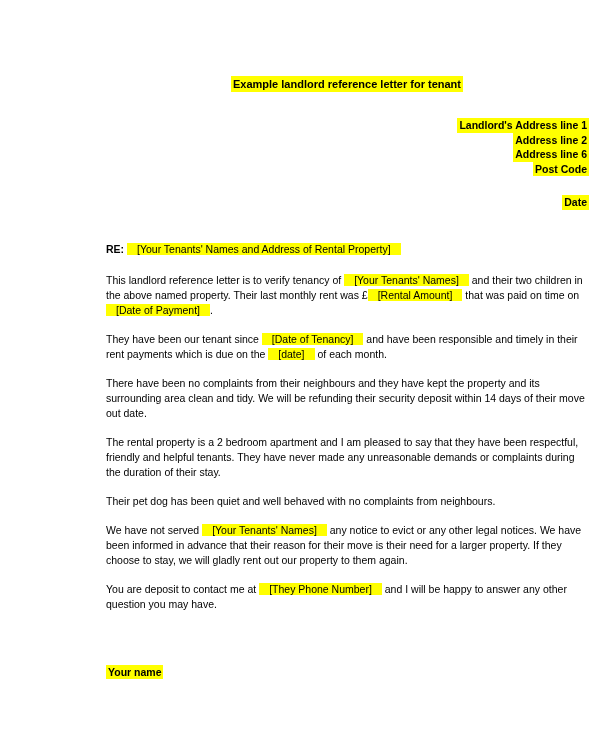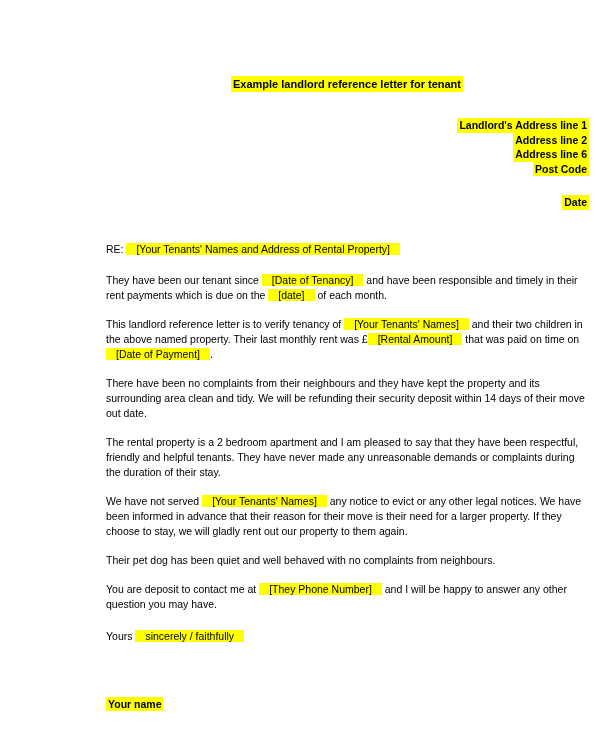--- a/index.html
+++ b/index.html
@@ -72,21 +72,21 @@
     text-align: left;
   }
   .para.salutation {
     margin-bottom: 15px;
   }
   .para.re-line {
     font-weight: normal;
     margin-bottom: 16px;
   }
   .re-label {
-    font-weight: normal;
+    font-weight: bold;
   }
   .para .hl {
     padding: 0 10px;
   }
   .closing {
     margin-top: 17px;
     margin-bottom: 0;
   }
   .signature-name {
     margin-top: 53px;
@@ -119,32 +119,29 @@
   </div>
 
   <div class="body-area">
 
 
     <p class="para re-line">
       <span class="re-label">RE: </span><span class="hl">[Your Tenants' Names and Address of Rental Property]</span>
     </p>
 
     <div id="paragraphs">
+        <p class="para"><span>This landlord reference letter is to verify tenancy of </span><span class="hl">[Your Tenants' Names]</span><span> and their two children in the above named property.  Their last monthly rent was £</span><span class="hl">[Rental Amount]</span><span> that was paid on time on </span><span class="hl">[Date of Payment]</span><span>.</span></p>
         <p class="para"><span>They have been our tenant since </span><span class="hl">[Date of Tenancy]</span><span> and have been responsible and timely in their rent payments which is due on the </span><span class="hl">[date]</span><span> of each month.</span></p>
-        <p class="para"><span>This landlord reference letter is to verify tenancy of </span><span class="hl">[Your Tenants' Names]</span><span> and their two children in the above named property.  Their last monthly rent was £</span><span class="hl">[Rental Amount]</span><span> that was paid on time on </span><span class="hl">[Date of Payment]</span><span>.</span></p>
         <p class="para"><span>There have been no complaints from their neighbours and they have kept the property and its surrounding area clean and tidy. We will be refunding their security deposit within 14 days of their move out date.</span></p>
         <p class="para"><span>The rental property is a 2 bedroom apartment and I am pleased to say that they have been respectful, friendly and helpful tenants. They have never made any unreasonable demands or complaints during the duration of their stay.</span></p>
+        <p class="para"><span>Their pet dog has been quiet and well behaved with no complaints from neighbours.</span></p>
         <p class="para"><span>We have not served </span><span class="hl">[Your Tenants' Names]</span><span> any notice to evict or any other legal notices.  We have been informed in advance that their reason for their move is their need for a larger property.  If they choose to stay, we will gladly rent out our property to them again.</span></p>
-        <p class="para"><span>Their pet dog has been quiet and well behaved with no complaints from neighbours.</span></p>
         <p class="para"><span>You are deposit to contact me at </span><span class="hl">[They Phone Number]</span><span> and I will be happy to answer any other question you may have.</span></p>
       </div>
 
-    <p class="para closing">
-      <span>Yours </span><span class="hl">sincerely / faithfully</span>
-    </p>
 
     <div class="signature-name">
       <span class="hl">Your name</span>
     </div>
 
   </div>
 
 </div>
 
 </body></html>

